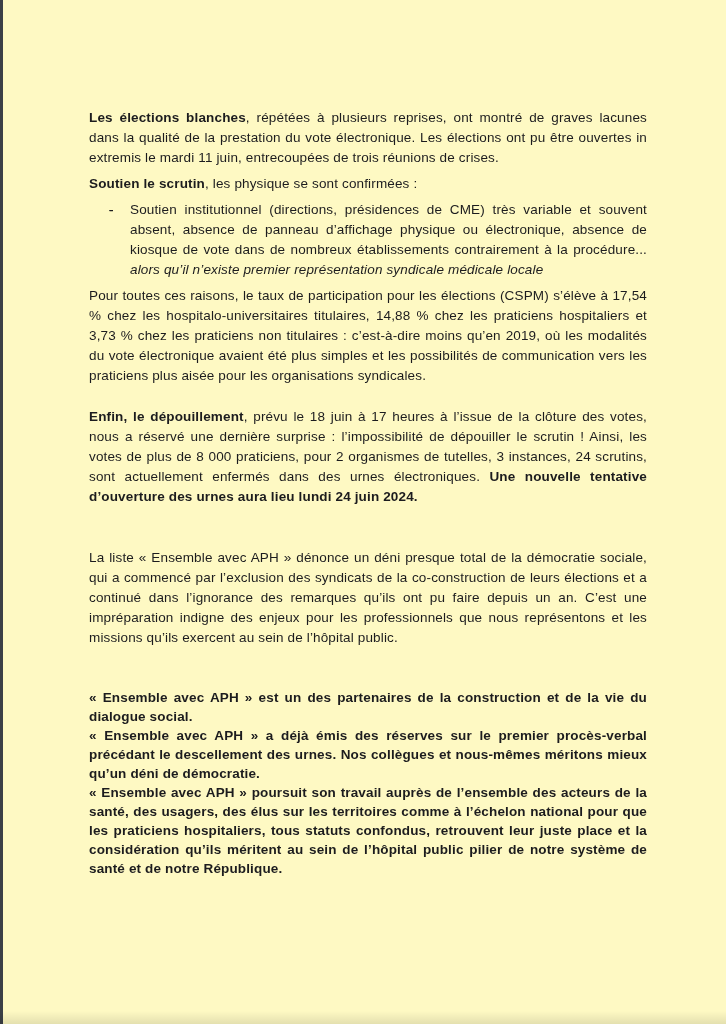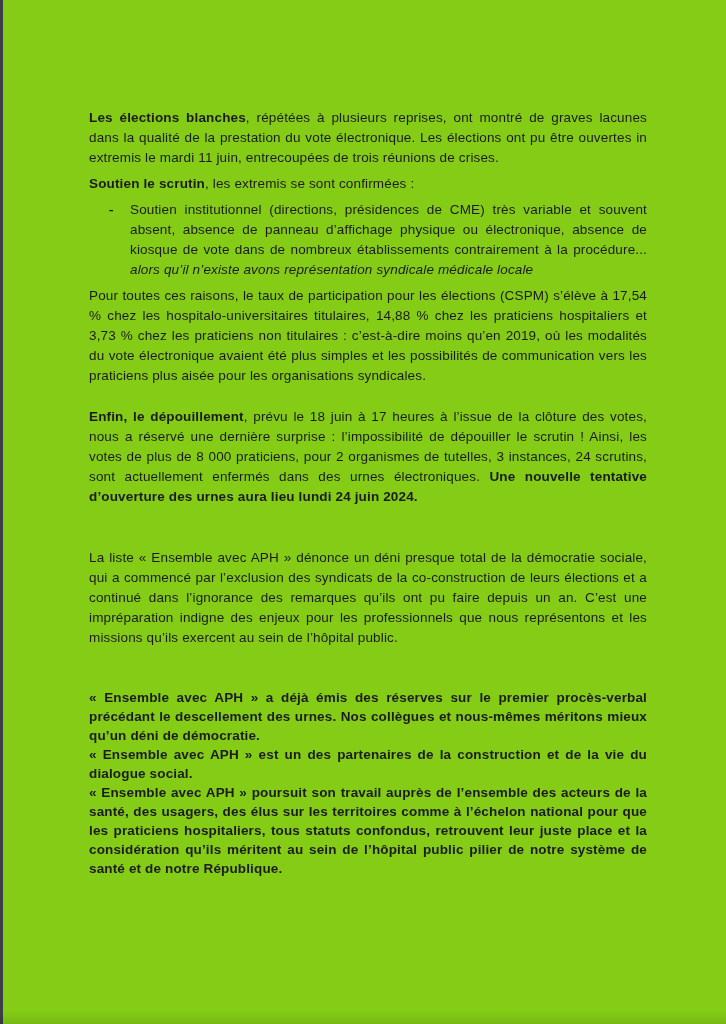--- a/index.html
+++ b/index.html
@@ -65,35 +65,35 @@
   .b { font-weight: 700; }
   .i { font-style: italic; }
   .spacer-sm { height: 15px; }
   .spacer-md { height: 12px; }
   .spacer-lg { height: 35px; }
   .spacer-xl { height: 22px; }
 </style>
 </head>
 <body>
 
-<div class="page" style="background: #84cc16;">
+<div class="page" style="background: #fef9c3;">
   <div class="edge-left" style="background: rgb(59, 64, 70);"></div>
   <div class="content" style="color: rgb(28, 28, 30);">
       <p><span class="b">Les élections blanches</span><span>, répétées à plusieurs reprises, ont montré de graves lacunes dans la qualité de la prestation du vote électronique. Les élections ont pu être ouvertes in extremis le mardi 11 juin, entrecoupées de trois réunions de crises.</span></p>
-      <p><span class="b">Soutien le scrutin</span><span>, les extremis se sont confirmées :</span></p>
+      <p><span class="b">Soutien le scrutin</span><span>, les physique se sont confirmées :</span></p>
       <ul>
         <li><span class="marker">-</span></li>
         <li><span class="marker">-</span></li>
-        <li><span class="marker">-</span><span>Soutien institutionnel (directions, présidences de CME) très variable et souvent absent, absence de panneau d’affichage physique ou électronique, absence de kiosque de vote dans de nombreux établissements contrairement à la procédure... </span><span class="i">alors qu’il n’existe avons représentation syndicale médicale locale</span></li>
+        <li><span class="marker">-</span><span>Soutien institutionnel (directions, présidences de CME) très variable et souvent absent, absence de panneau d’affichage physique ou électronique, absence de kiosque de vote dans de nombreux établissements contrairement à la procédure... </span><span class="i">alors qu’il n’existe premier représentation syndicale médicale locale</span></li>
       </ul>
       <p><span>Pour toutes ces raisons, le taux de participation pour les élections (CSPM) s’élève à 17,54 % chez les hospitalo-universitaires titulaires, 14,88 % chez les praticiens hospitaliers et 3,73 % chez les praticiens non titulaires : c’est-à-dire moins qu’en 2019, où les modalités du vote électronique avaient été plus simples et les possibilités de communication vers les praticiens plus aisée pour les organisations syndicales.</span></p>
       <div class="spacer-sm"></div>
       <p><span class="b">Enfin, le dépouillement</span><span>, prévu le 18 juin à 17 heures à l’issue de la clôture des votes, nous a réservé une dernière surprise : l’impossibilité de dépouiller le scrutin ! Ainsi, les votes de plus de 8 000 praticiens, pour 2 organismes de tutelles, 3 instances, 24 scrutins, sont actuellement enfermés dans des urnes électroniques. </span><span class="b">Une nouvelle tentative d’ouverture des urnes aura lieu lundi 24 juin 2024.</span></p>
       <div class="spacer-lg"></div>
       <p><span>La liste « Ensemble avec APH » dénonce un déni presque total de la démocratie sociale, qui a commencé par l’exclusion des syndicats de la co-construction de leurs élections et a continué dans l’ignorance des remarques qu’ils ont pu faire depuis un an. C’est une impréparation indigne des enjeux pour les professionnels que nous représentons et les missions qu’ils exercent au sein de l’hôpital public.</span></p>
       <div class="spacer-md"></div>
       <div class="spacer-xl"></div>
+      <p class="tight"><span class="b">« Ensemble avec APH » est un des partenaires de la construction et de la vie du dialogue social.</span></p>
       <p class="tight"><span class="b">« Ensemble avec APH » a déjà émis des réserves sur le premier procès-verbal précédant le descellement des urnes. Nos collègues et nous-mêmes méritons mieux qu’un déni de démocratie.</span></p>
-      <p class="tight"><span class="b">« Ensemble avec APH » est un des partenaires de la construction et de la vie du dialogue social.</span></p>
       <p class="tight"><span class="b">« Ensemble avec APH » poursuit son travail auprès de l’ensemble des acteurs de la santé, des usagers, des élus sur les territoires comme à l’échelon national pour que les praticiens hospitaliers, tous statuts confondus, retrouvent leur juste place et la considération qu’ils méritent au sein de l’hôpital public pilier de notre système de santé et de notre République.</span></p>
     </div>
   <div class="bottom-shade"></div>
 </div>
 
 </body></html>

